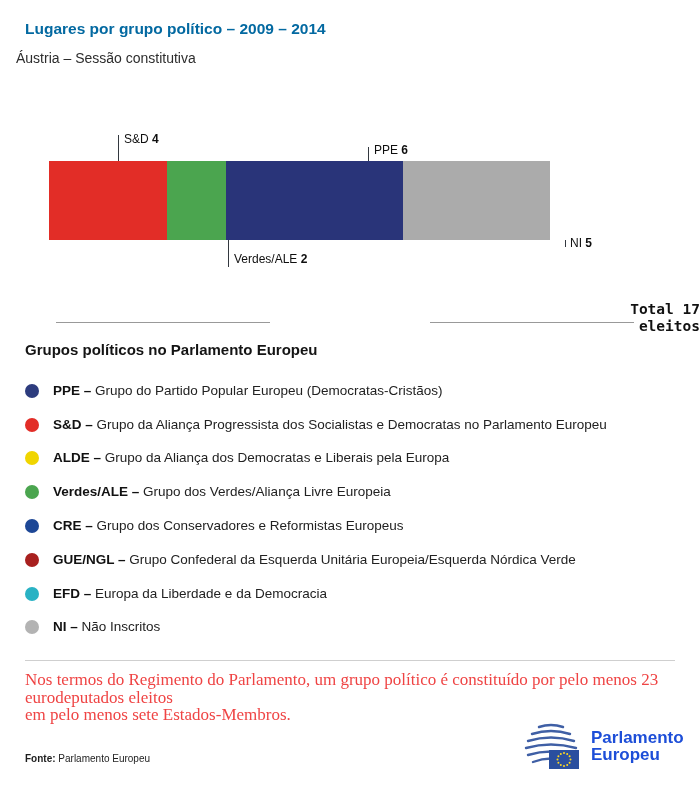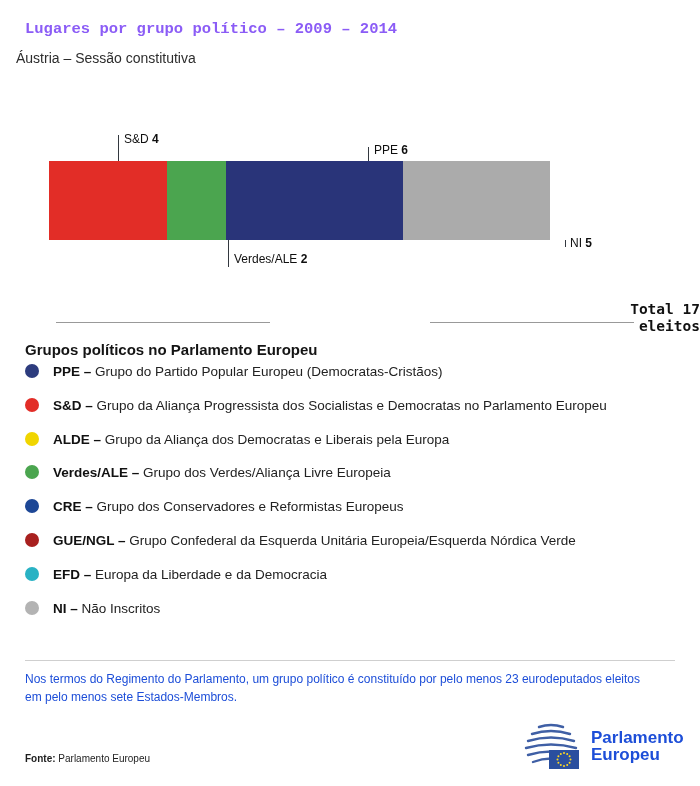--- a/index.html
+++ b/index.html
@@ -1,21 +1,21 @@
 <!DOCTYPE html>
 <html><head>
 <meta charset="utf-8">
 <style>
   * { margin:0; padding:0; box-sizing:border-box; }
   html,body { background:#ffffff; }
   body {
     width:700px; height:786px; position:relative; overflow:hidden;
     font-family:"Liberation Sans", sans-serif; color:#1a1a1a;
   }
-  .title { position:absolute; left:25px; top:20px; font-size:15.5px; font-weight:700; color:#8b5cf6;font-family:Liberation Mono, monospace; }
+  .title { position:absolute; left:25px; top:20px; font-size:15.5px; font-weight:700; color:#0369a1; }
   .subtitle { position:absolute; left:16px; top:50px; font-size:14px; font-weight:400; color:#2d2d2d; }
 
   
   .chart { position:absolute; left:49px; top:132px; width:501px; height:150px; }
   .bar { position:absolute; left:0; top:29px; width:100%; height:79px; display:flex; }
   .bar-seg { height:100%; }
   .seg-label { position:absolute; font-size:12px; color:#0f0f0f; white-space:nowrap; }
   .seg-label b { font-weight:700; }
   .seg-line { position:absolute; width:1px; background:#33383f; }
 
@@ -25,28 +25,28 @@
     font-family:"DejaVu Sans Mono", monospace; font-size:14.5px; font-weight:700;
     color:#111; line-height:17px;
   }
   .rule { position:absolute; top:322px; height:0; border-top:1px solid #999999; }
   .rule-left { left:56px; width:214px; }
   .rule-right { left:430px; width:204px; }
 
   
   .legend-heading { position:absolute; left:25px; top:341px; font-size:15px; font-weight:700; color:#141414; }
   .legend-list { position:absolute; left:25px; top:364px; width:640px; }
-  .legend-row { display:flex; align-items:flex-start; height:33.8px; }
+  .legend-row { display:flex; align-items:flex-end; height:33.8px; }
   .legend-dot { width:14px; height:14px; border-radius:50%; flex:0 0 14px; margin-right:14px; }
   .legend-text { font-size:13.5px; color:#222222; }
   .legend-text b { font-weight:700; color:#111111; }
 
   
   .divider { position:absolute; left:25px; top:660px; width:650px; border-top:1px solid #cfcfcf; }
-  .note { position:absolute; left:25px; top:671px; width:660px; font-size:12px; line-height:17.5px; color:#1d4ed8; }
+  .note { position:absolute; left:25px; top:671px; width:660px; font-size:17px; line-height:17.5px; color:#ef4444;font-family:Liberation Serif, serif; }
   .fonte { position:absolute; left:25px; top:753px; font-size:10px; color:#1d1d1d; }
   .fonte b { font-weight:700; }
   .logo { position:absolute; left:520px; top:722px; display:flex; align-items:center; }
   .logo-text { margin-left:9px; font-size:17px; font-weight:700; color:#1d4ed8; line-height:17.5px; }
 </style>
 </head>
 <body>
 
 <div class="title">Lugares por grupo político – 2009 – 2014</div>
 <div class="subtitle">Áustria – Sessão constitutiva</div>

